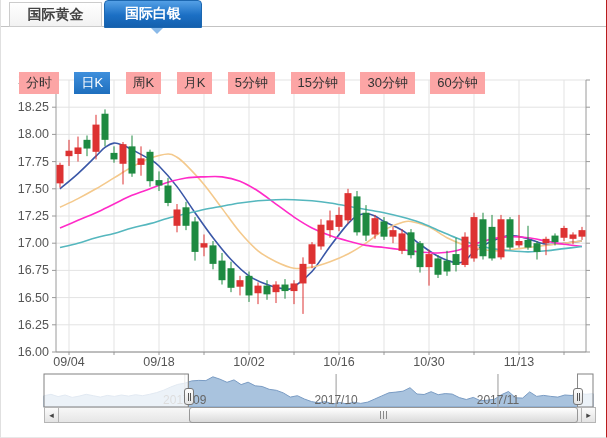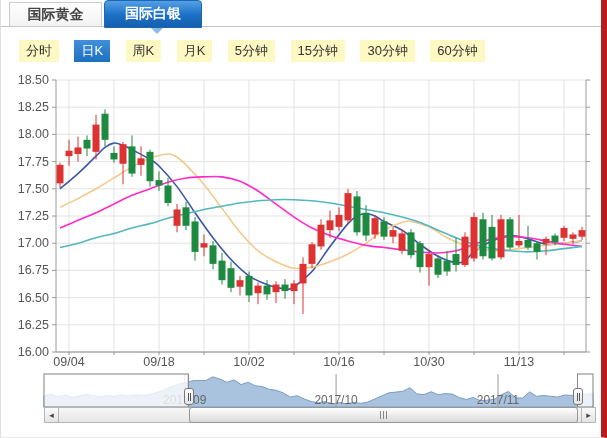--- a/index.html
+++ b/index.html
@@ -1,39 +1,39 @@
 <!DOCTYPE html>
 <html><head>
 <meta charset="utf-8">
 <style>
   html,body{margin:0;padding:0;background:#fff;}
   *{box-sizing:border-box;}
   #widget{
     position:relative;width:607px;height:438px;background:#fff;overflow:hidden;
     font-family:"Liberation Sans","DejaVu Sans",sans-serif;
-    border-left:1px solid #e0e0e0;border-right:6px solid #b91c1c;border-bottom:1px solid #e8e8e8;
+    border-left:1px solid #e0e0e0;border-right:1px solid #b91c1c;border-bottom:1px solid #e8e8e8;
   }
   
   .tabbar{position:absolute;top:0;left:0;right:0;height:34px;z-index:3;}
   .tab-underline{position:absolute;top:26px;left:0;right:0;height:1px;background:#c3c3c3;}
   .tab{position:absolute;display:flex;align-items:center;justify-content:center;
        font-size:14px;font-weight:bold;cursor:pointer;}
   .tab.inactive{left:8px;top:2px;width:93px;height:25px;color:#444;
        background:linear-gradient(#ffffff,#f2f2f2);border:1px solid #ccc;}
   .tab.active{left:103px;top:0;width:98px;height:28px;color:#fff;
        background:linear-gradient(#54a0e6,#1b6fc4 55%,#1460ae);
        border:1px solid #1c67b0;border-radius:4px 4px 0 0;}
   .tab-arrow{position:absolute;left:150px;top:28px;width:0;height:0;
        border-left:6px solid transparent;border-right:6px solid transparent;
        border-top:6px solid #8ab9e8;}
   
   .btnrow{position:absolute;top:40px;left:18px;z-index:3;white-space:nowrap;}
   .pbtn{display:inline-block;margin-right:11px;padding:4px 7px;font-size:13px;color:#333;
-       background:#fef9c3;cursor:pointer;line-height:1.1;}
-  .pbtn.active{background:linear-gradient(#3f8fdc,#1e6fbe);color:#fff;}
+       background:#fca5a5;cursor:pointer;line-height:1.1;}
+  .pbtn.active{background:linear-gradient(#3f8fdc,#1e6fbe);color:#fff;margin-top:32px;}
   
   #main-chart{position:absolute;top:0;left:0;z-index:1;}
   
   .nav-guide{position:absolute;top:374px;width:1px;height:33px;background:#8a8a8a;z-index:4;}
   .nav-handle{position:absolute;top:388px;width:10px;height:17px;background:linear-gradient(#fdfdfd,#e4e4e4);
        border:1px solid #777;border-radius:3px;z-index:5;display:flex;align-items:center;justify-content:center;gap:1px;cursor:ew-resize;}
   .nav-handle i{display:block;width:1px;height:8px;background:#555;}
   .sb-track{position:absolute;left:43px;top:407px;width:552px;height:16px;
        background:linear-gradient(#f7f7f7,#e6e6e6);border:1px solid #b5b5b5;z-index:4;}
   .sb-btn{position:absolute;top:407px;width:15px;height:16px;border:1px solid #b5b5b5;

